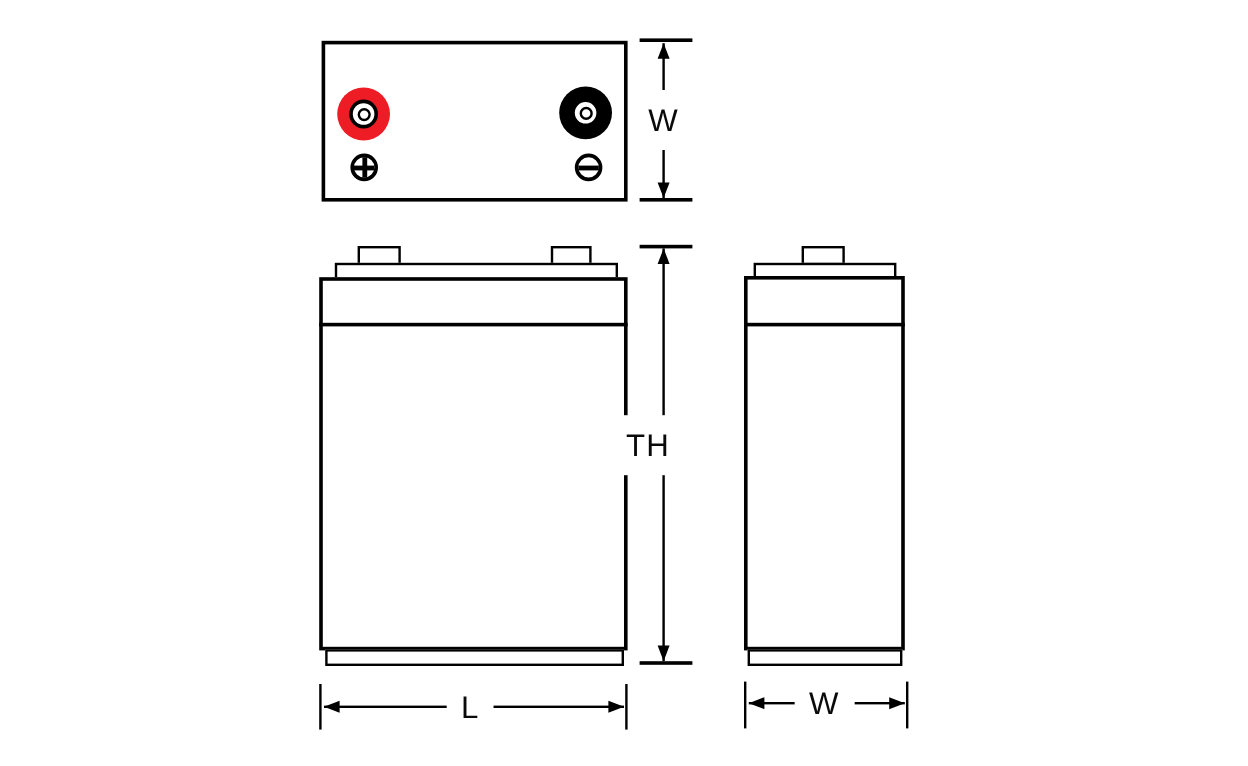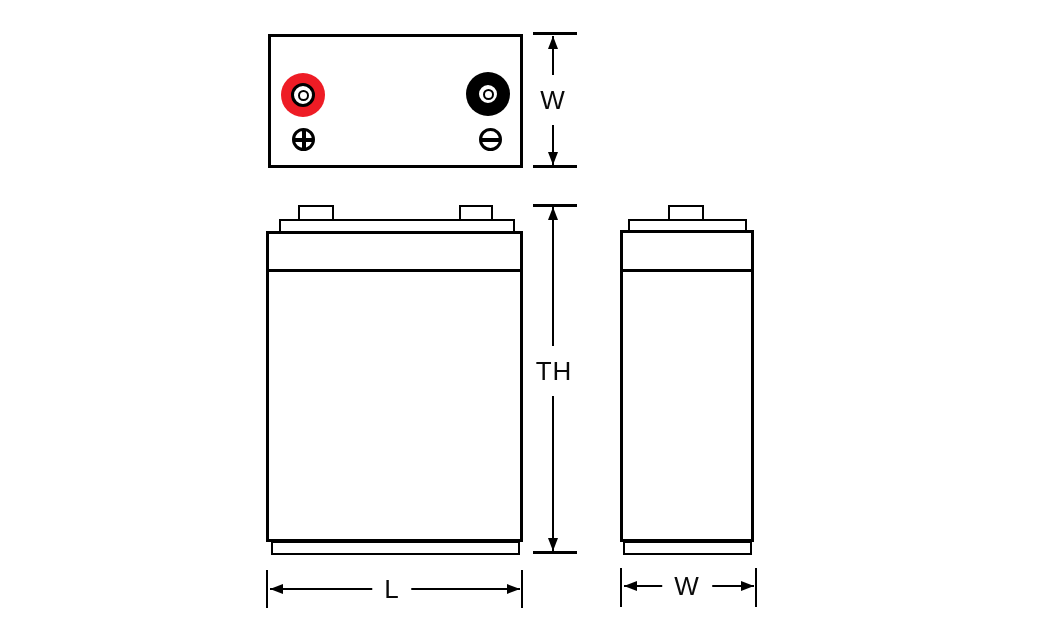--- a/index.html
+++ b/index.html
@@ -74,21 +74,21 @@
     <div class="abs fill" style="left:266px;top:269px;width:257px;height:3px;"></div>
     <div class="abs ol2" style="left:271px;top:541px;width:249px;height:14px;"></div>
   </div>
 
   <div>
     <div class="abs fill" style="left:533px;top:204px;width:44px;height:3px;"></div>
     <div class="abs fill" style="left:533px;top:551px;width:44px;height:3px;"></div>
     <div class="abs fill" style="left:552px;top:207px;width:2px;height:344px;"></div>
     <div class="arr up" style="left:548px;top:207px;"></div>
     <div class="arr down" style="left:548px;top:538px;"></div>
-    <div class="dim-label vgap" style="left:554px;top:371px;text-align:right;">TH</div>
+    <div class="dim-label vgap" style="left:540px;top:371px;text-align:right;">TH</div>
   </div>
 
   <div>
     <div class="abs fill" style="left:266px;top:570px;width:2px;height:38px;"></div>
     <div class="abs fill" style="left:521px;top:570px;width:2px;height:38px;"></div>
     <div class="abs fill" style="left:270px;top:588px;width:250px;height:2px;"></div>
     <div class="arr left" style="left:270px;top:584px;"></div>
     <div class="arr right" style="left:507px;top:584px;"></div>
     <div class="dim-label hgap" style="left:392px;top:589px;">L</div>
   </div>

